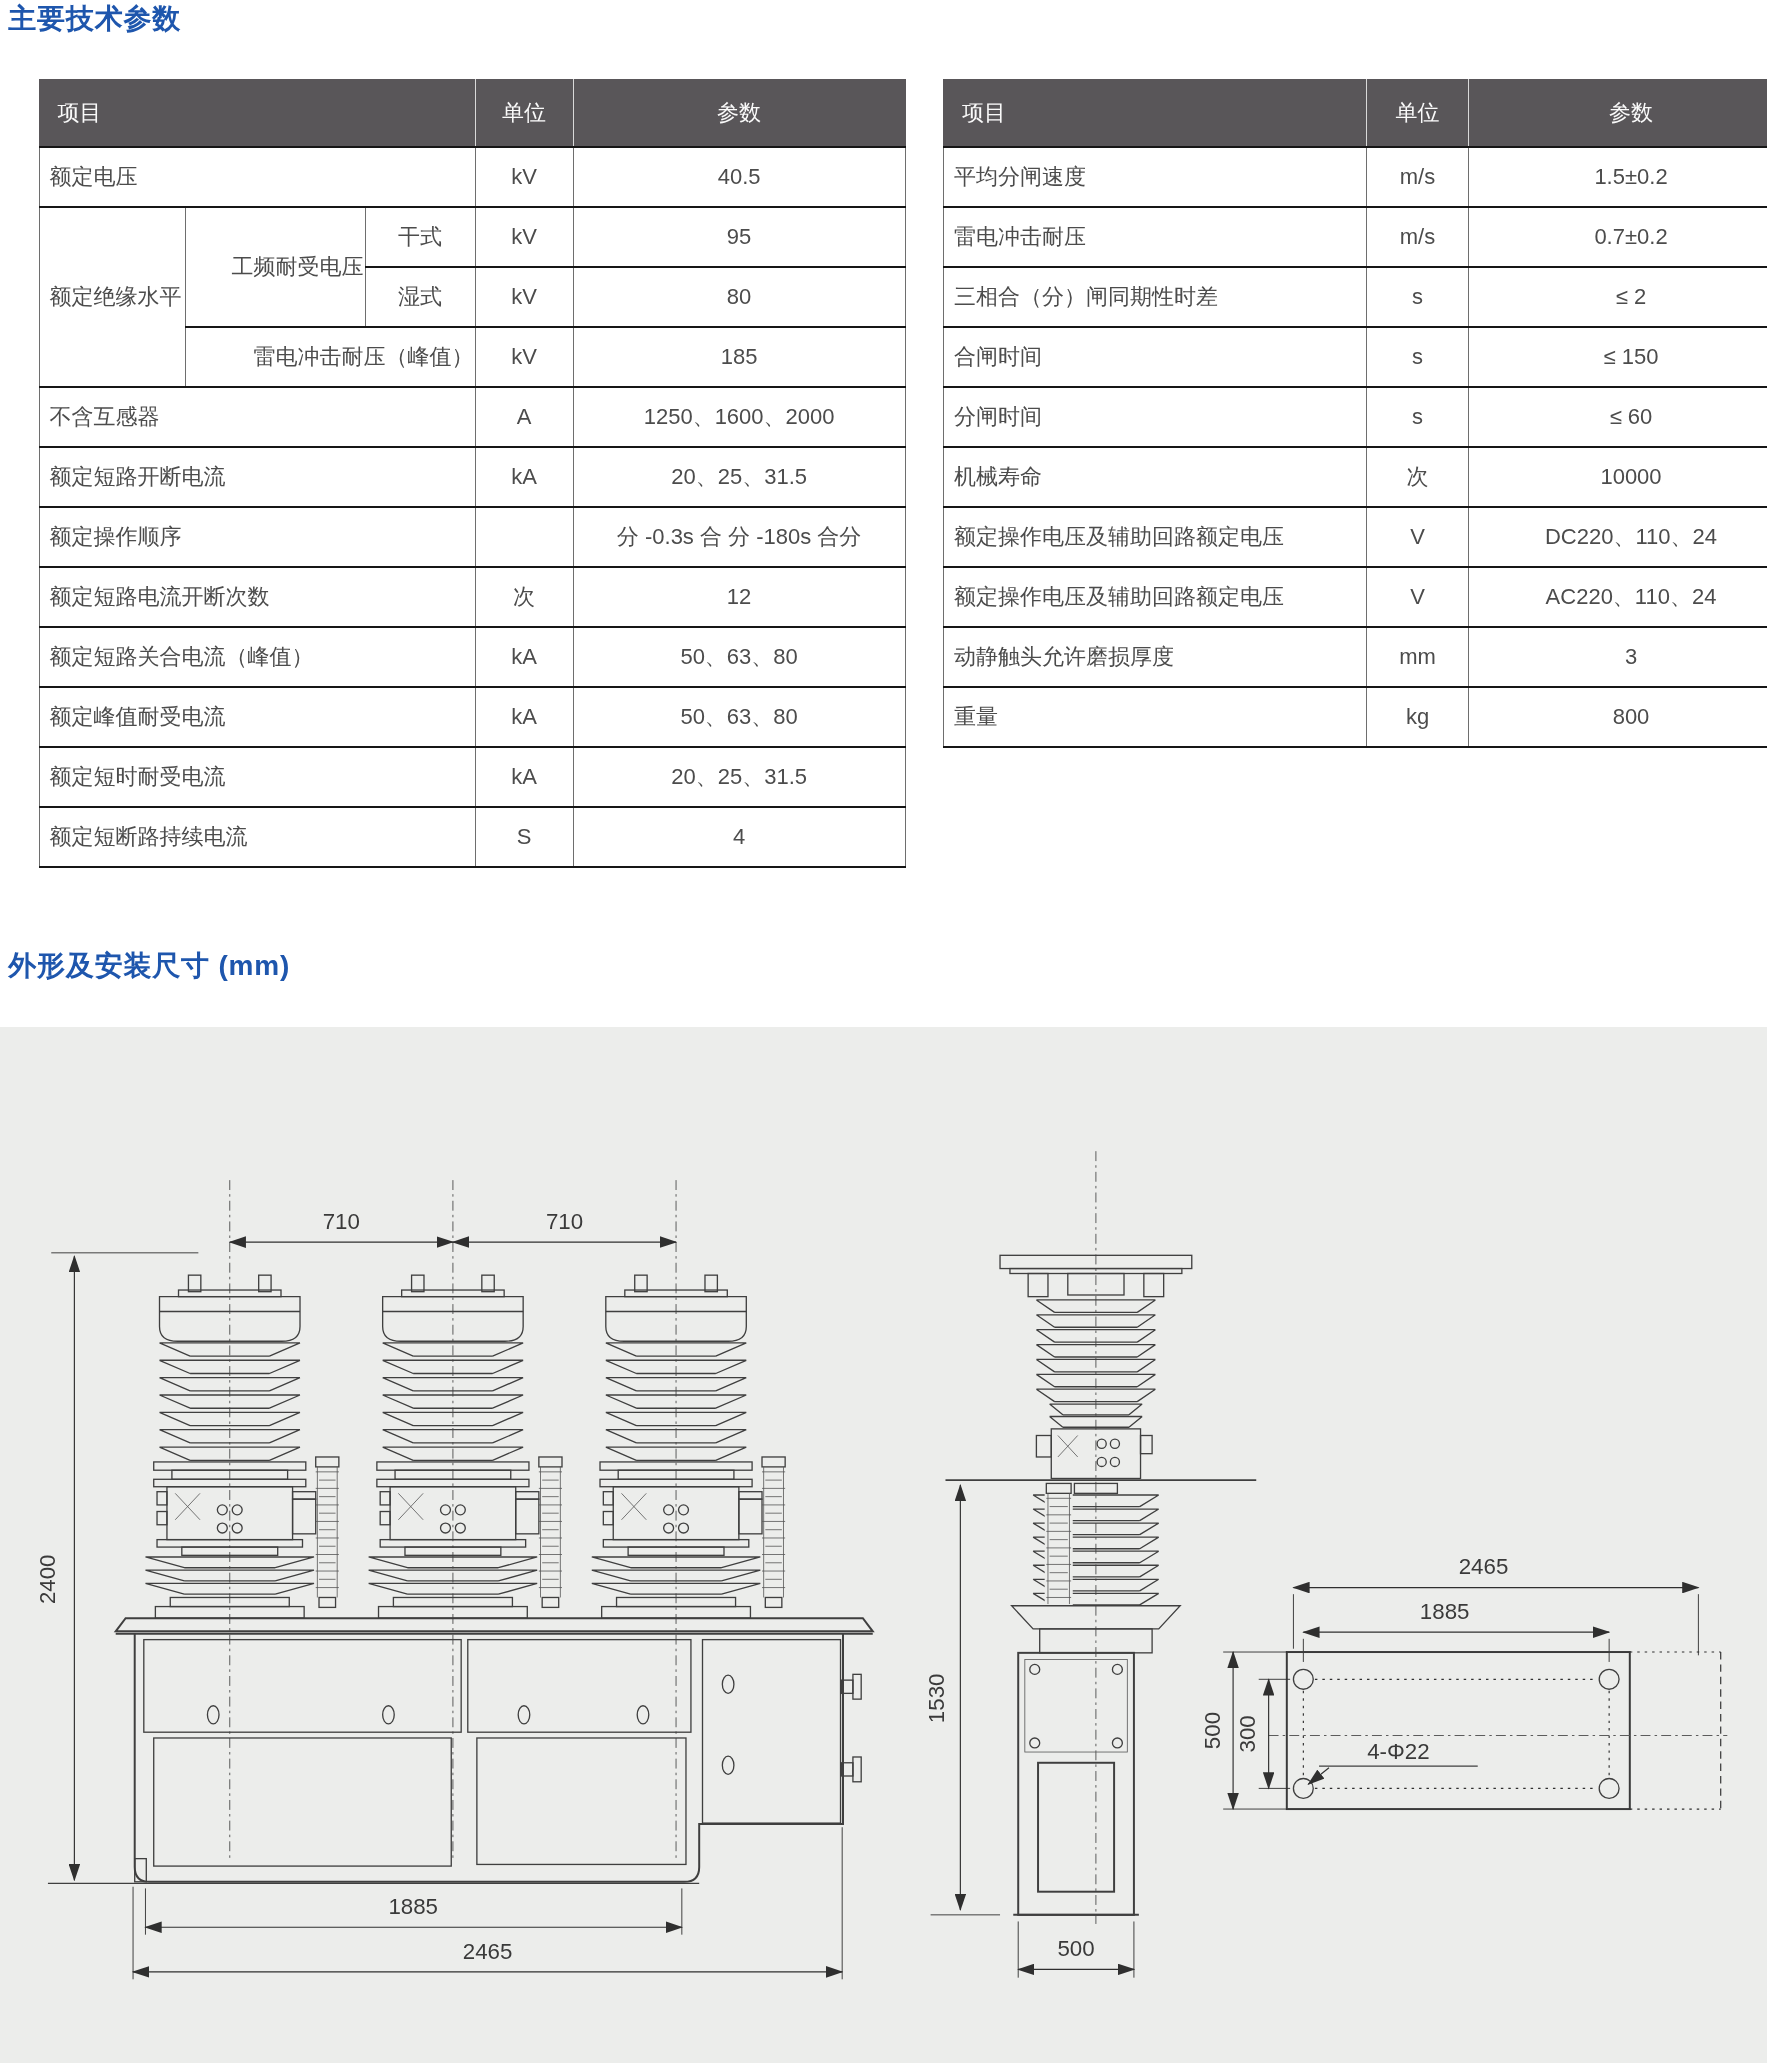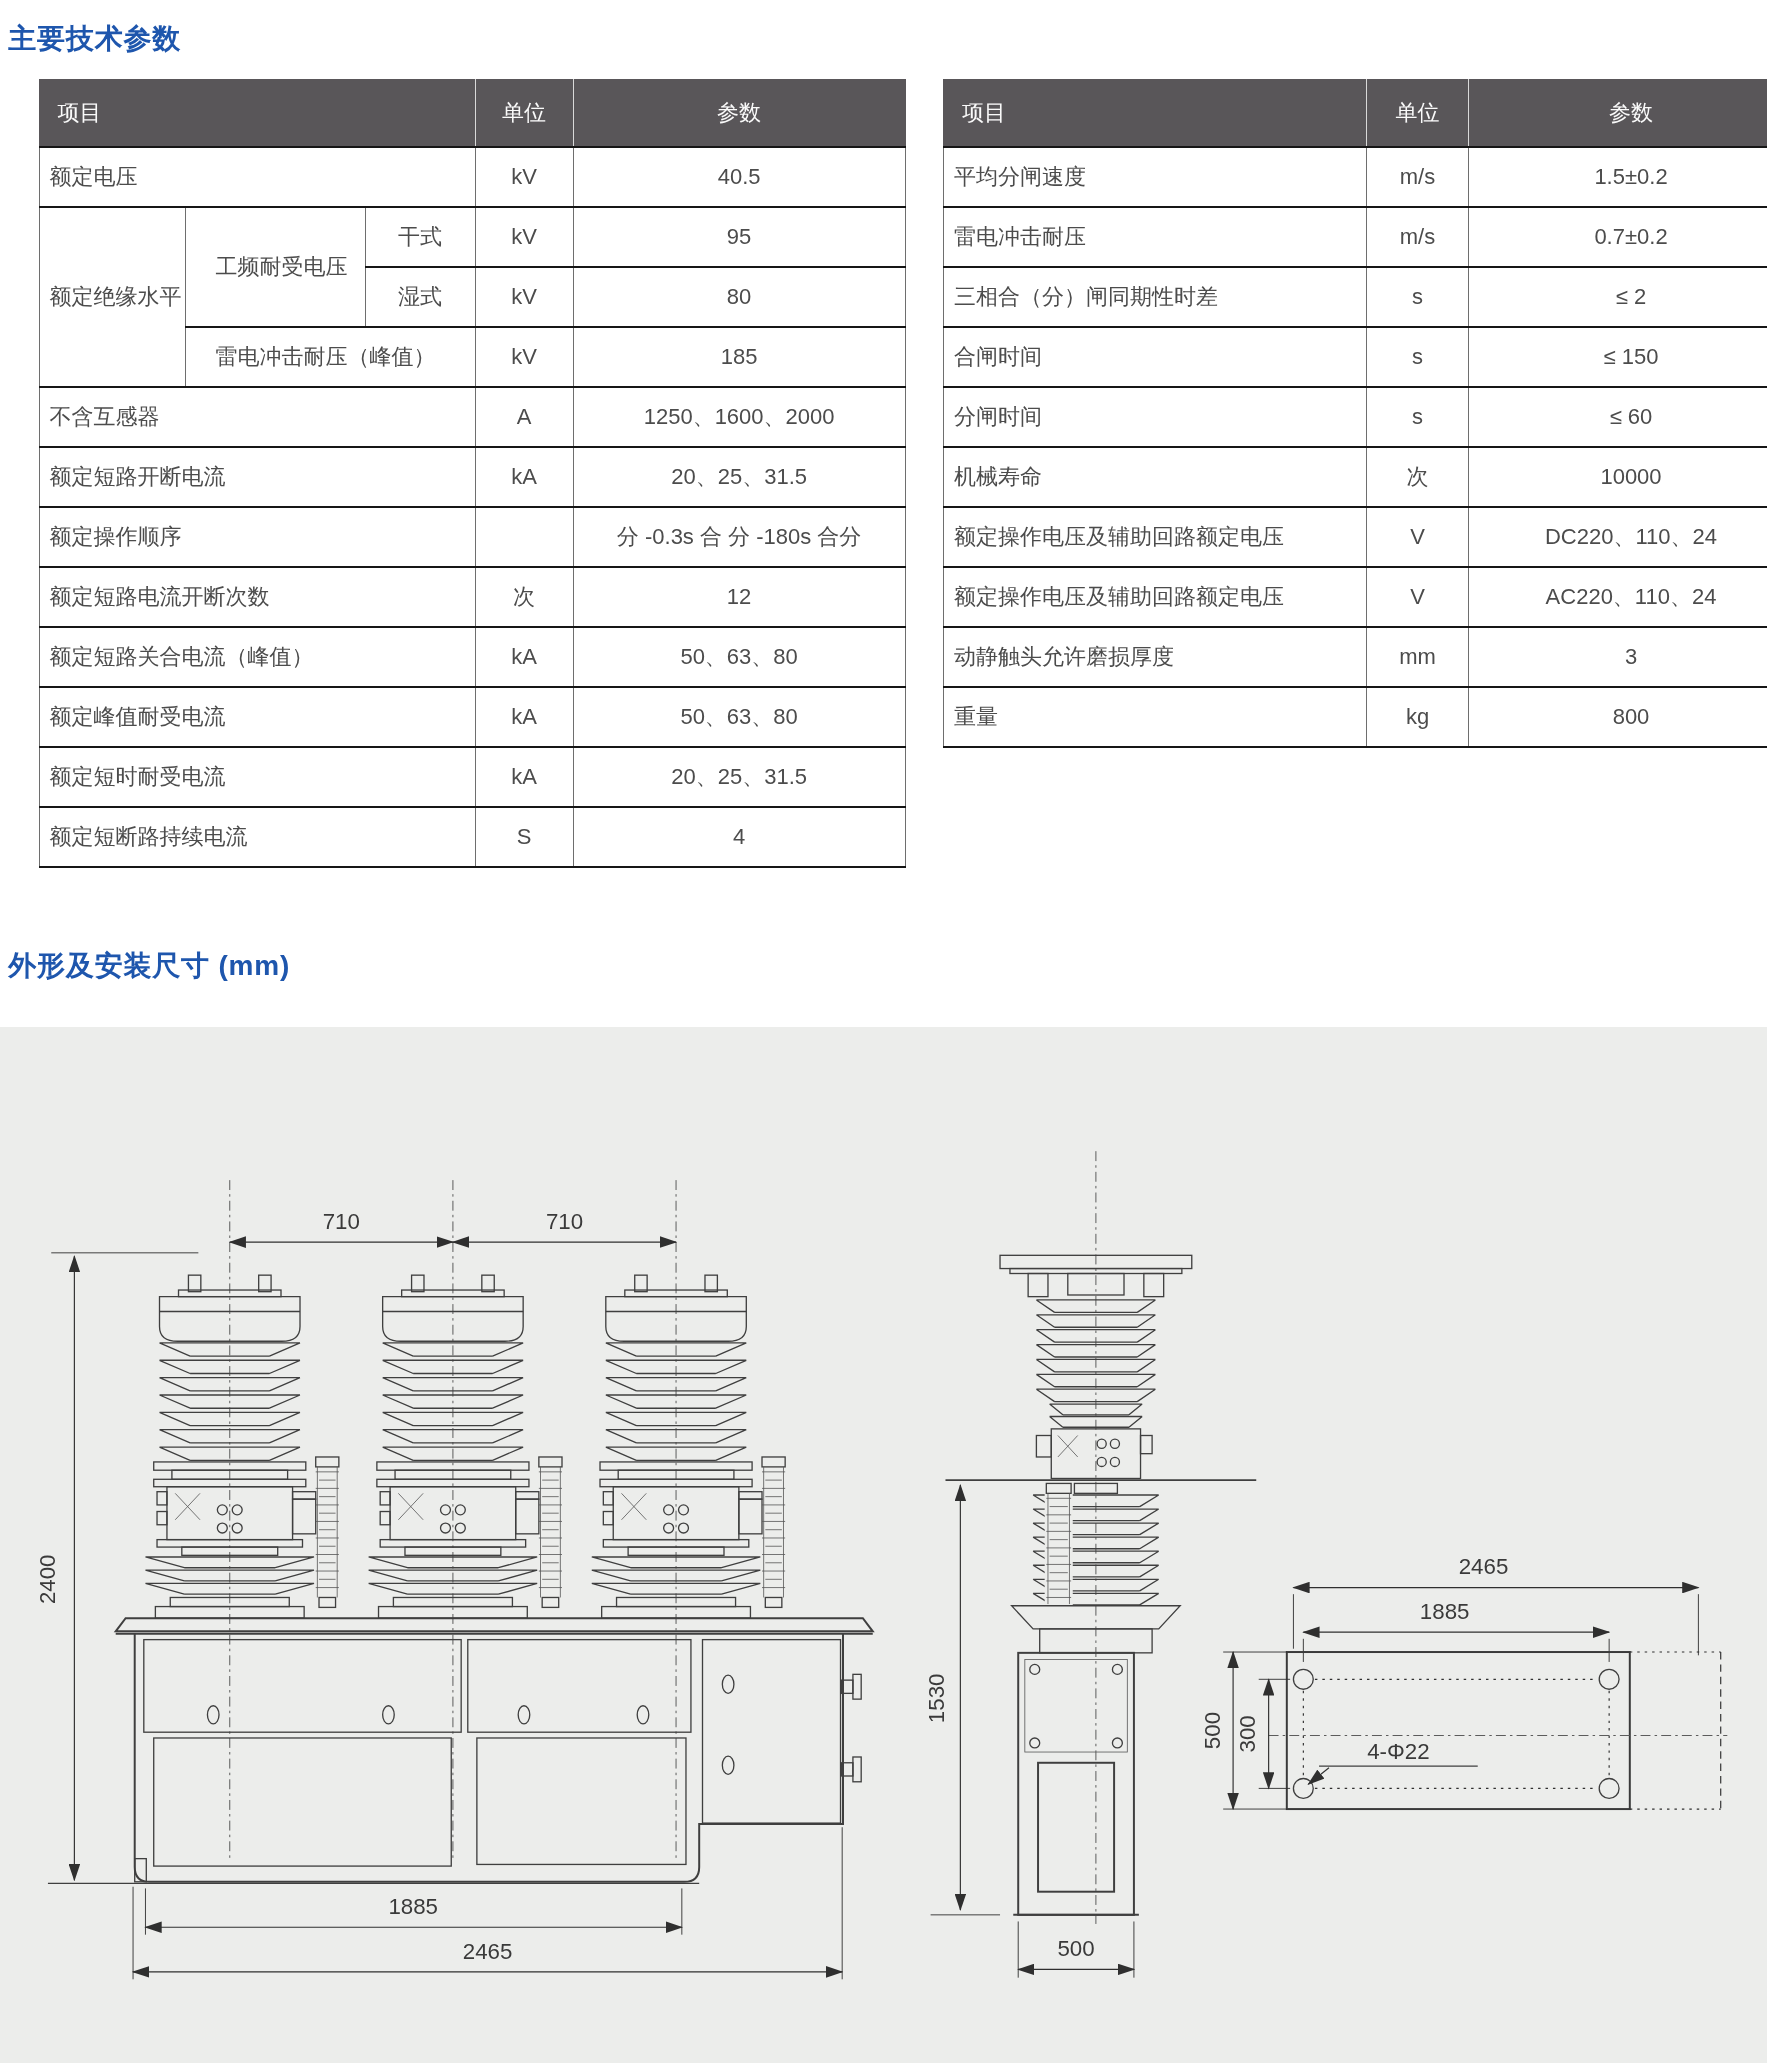--- a/index.html
+++ b/index.html
@@ -1,34 +1,34 @@
 <!DOCTYPE html>
 <html style="font-size:13.2px"><head>
 <meta charset="utf-8">
 <style>
   html,body{margin:0;padding:0;background:#ffffff;}
   .page{position:relative;width:1767px;height:2063px;background:#ffffff;overflow:hidden;
         font-family:"Liberation Sans","DejaVu Sans",sans-serif;color:#454545;}
   .sec-title{position:absolute;left:8.3px;font-size:28px;font-weight:600;color:#1e56ad;letter-spacing:0.8px;}
-  #title1{top:20px;font-family:Liberation Mono, monospace;}
+  #title1{top:0;font-family:Liberation Mono, monospace;}
   #title2{top:947px;}
   table.spec{border-collapse:collapse;table-layout:fixed;position:absolute;top:79px;background:#fff;margin-left:32px;}
   #tbl-left{left:6.6px;width:866px;}
   #tbl-right{left:911px;width:851px;}
   table.spec td, table.spec th{
      border-top:2.5px solid #161616;border-bottom:2.5px solid #161616;
      border-left:1.7px solid #6e6e6e;border-right:1.7px solid #6e6e6e;
      font-size:22px;font-weight:400;vertical-align:middle;overflow:hidden;white-space:nowrap;}
   table.spec th{background:#595659;color:#fafafa;border-left:1.7px solid #d9d9d9;border-right:1.7px solid #d9d9d9;
      border-top:1.7px solid #595659;height:64px;text-align:center;}
   table.spec th.item{text-align:left;padding-left:18px;border-left:1.7px solid #595659;}
   table.spec th.last{border-right:1.7px solid #595659;}
   table.spec tr{height:60px;}
   td.lbl{text-align:left;padding-left:10px;color:#4c4c4c;}
-  td.sub{text-align:left;padding-left:30px;color:#4c4c4c;}
+  td.sub{text-align:right;padding-left:30px;color:#4c4c4c;}
   td.ctr{text-align:center;color:#4c4c4c;}
   .drawing{position:absolute;left:0;top:1027px;width:1767px;height:1036px;background:#ecedeb;}
   svg .ln{stroke:#3f3f3f;stroke-width:1.6;fill:none;}
   svg .ln2{stroke:#3f3f3f;stroke-width:2.4;fill:none;}
   svg .thin{stroke:#5a5a5a;stroke-width:1;fill:none;}
   svg .cl{stroke:#5a5a5a;stroke-width:1.2;fill:none;stroke-dasharray:12 5 3 5;}
   svg .dim{stroke:#2f2f2f;stroke-width:1.4;fill:none;}
   svg .ext{stroke:#2f2f2f;stroke-width:1.1;fill:none;}
   svg .dot{stroke:#2f2f2f;stroke-width:1.4;fill:none;stroke-dasharray:3 6;}
   svg .dsh{stroke:#2f2f2f;stroke-width:1.4;fill:none;stroke-dasharray:9 6;}

